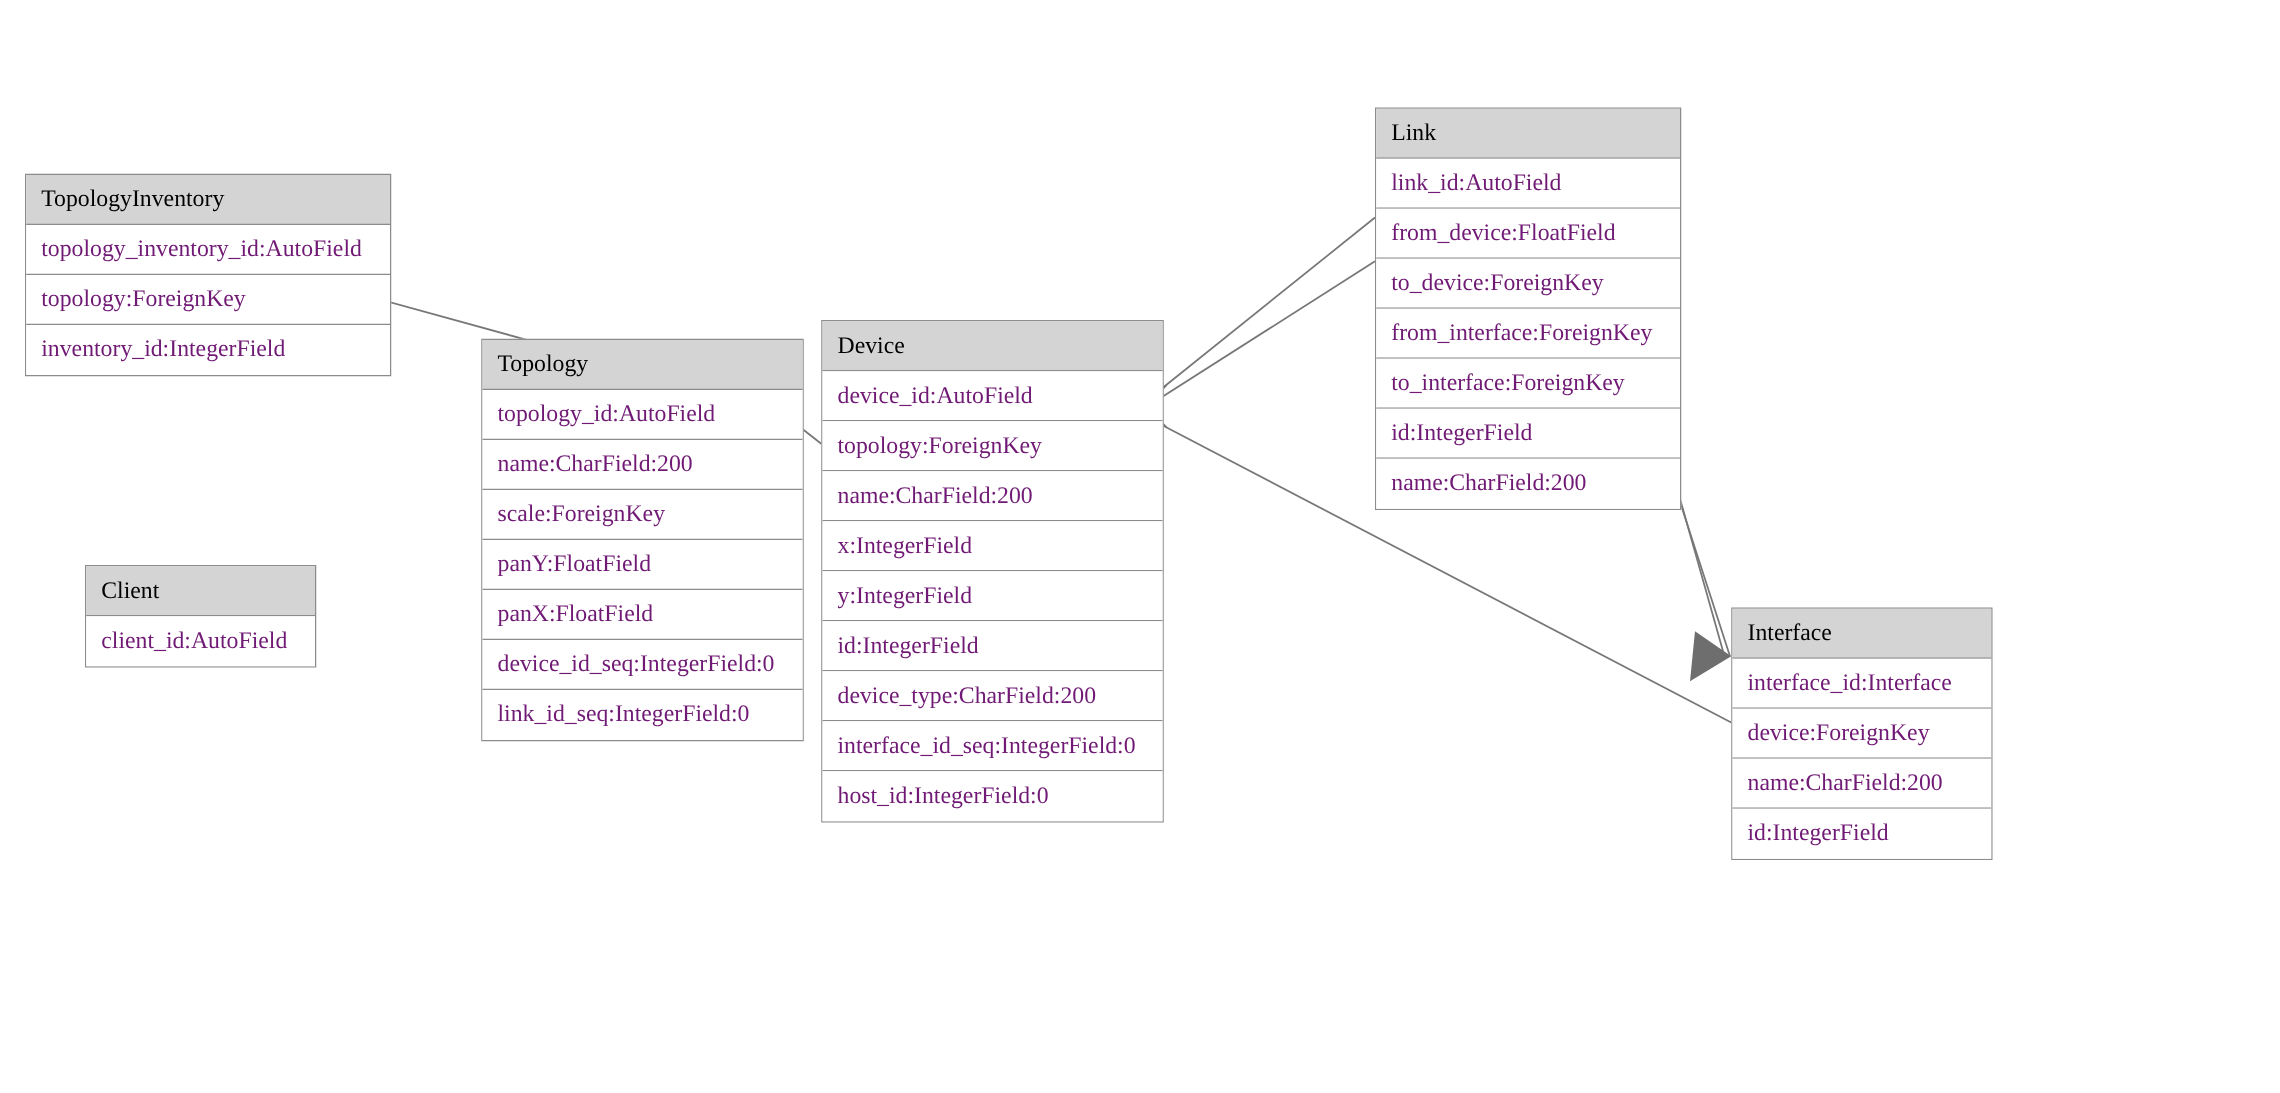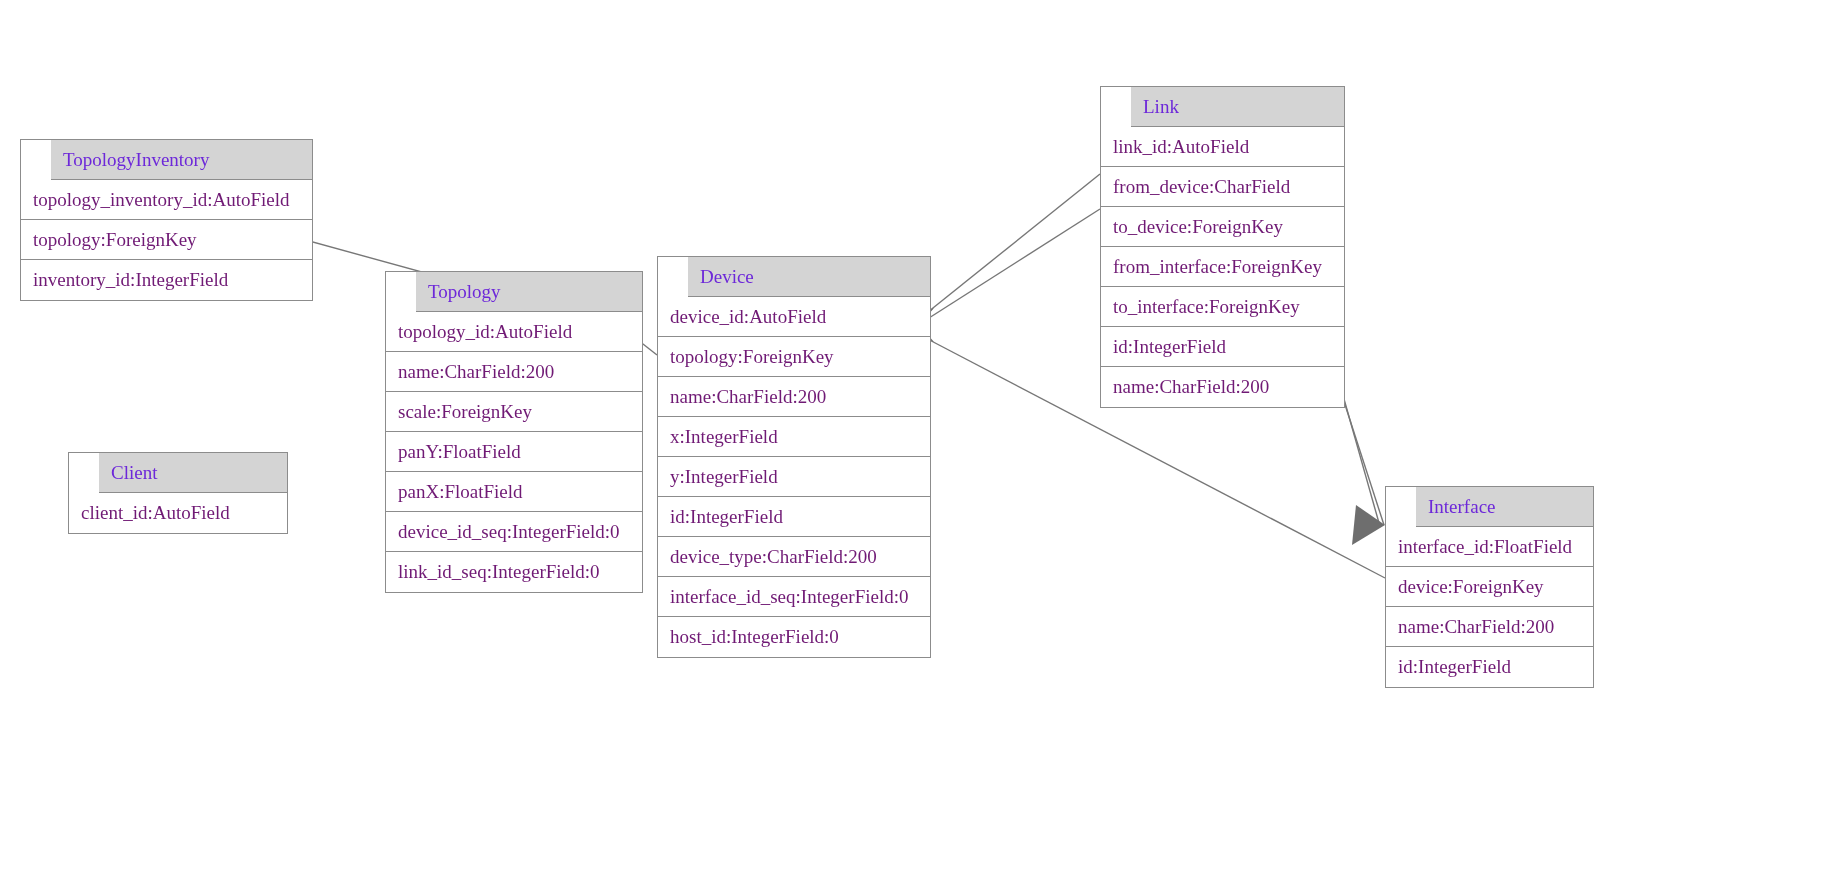--- a/index.html
+++ b/index.html
@@ -30,28 +30,27 @@
   .entity {
     position: absolute;
     box-sizing: border-box;
     border: 1px solid #8c8c8c;
     background: #ffffff;
   }
   .entity-header {
     box-sizing: border-box;
     background: #d4d4d4;
     border-bottom: 1px solid #8c8c8c;
-    color: #6d28d9;
+    color: #000000;
     font-size: 19px;
     line-height: 40px;
     height: 40px;
     padding: 0 0 0 12px;
     white-space: nowrap;
     overflow: hidden;
-    margin-left: 30px;
   }
   .entity-field {
     box-sizing: border-box;
     border-bottom: 1px solid #8c8c8c;
     color: #701a75;
     font-size: 19px;
     line-height: 40px;
     height: 40px;
     padding: 0 10px 0 12px;
     white-space: nowrap;
@@ -87,21 +86,21 @@
     </g>
   </svg>
 
   <div class="entity" style="left: 20px; top: 139px; width: 293px;">
     <div class="entity-header">TopologyInventory</div>
     <div class="entity-field">topology_inventory_id:AutoField</div>
     <div class="entity-field">topology:ForeignKey</div>
     <div class="entity-field">inventory_id:IntegerField</div>
   </div>
 
-  <div class="entity" style="left: 68px; top: 452px; width: 220px;">
+  <div class="entity" style="left: 68px; top: 452px; width: 185px;">
     <div class="entity-header">Client</div>
     <div class="entity-field">client_id:AutoField</div>
   </div>
 
   <div class="entity" style="left: 385px; top: 271px; width: 258px;">
     <div class="entity-header">Topology</div>
     <div class="entity-field">topology_id:AutoField</div>
     <div class="entity-field">name:CharField:200</div>
     <div class="entity-field">scale:ForeignKey</div>
     <div class="entity-field">panY:FloatField</div>
@@ -119,29 +118,29 @@
     <div class="entity-field">y:IntegerField</div>
     <div class="entity-field">id:IntegerField</div>
     <div class="entity-field">device_type:CharField:200</div>
     <div class="entity-field">interface_id_seq:IntegerField:0</div>
     <div class="entity-field">host_id:IntegerField:0</div>
   </div>
 
   <div class="entity" style="left: 1100px; top: 86px; width: 245px;">
     <div class="entity-header">Link</div>
     <div class="entity-field">link_id:AutoField</div>
-    <div class="entity-field">from_device:CharField</div>
+    <div class="entity-field">from_device:FloatField</div>
     <div class="entity-field">to_device:ForeignKey</div>
     <div class="entity-field">from_interface:ForeignKey</div>
     <div class="entity-field">to_interface:ForeignKey</div>
     <div class="entity-field">id:IntegerField</div>
     <div class="entity-field">name:CharField:200</div>
   </div>
 
   <div class="entity" style="left: 1385px; top: 486px; width: 209px; font-family: Liberation Serif, serif;">
     <div class="entity-header">Interface</div>
-    <div class="entity-field">interface_id:FloatField</div>
+    <div class="entity-field">interface_id:Interface</div>
     <div class="entity-field">device:ForeignKey</div>
     <div class="entity-field">name:CharField:200</div>
     <div class="entity-field">id:IntegerField</div>
   </div>
 
 </div>
 
 </body></html>

